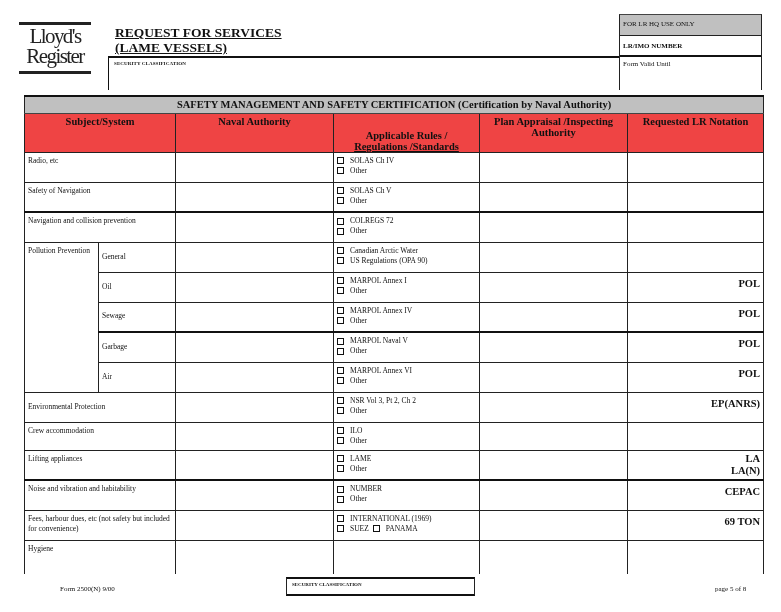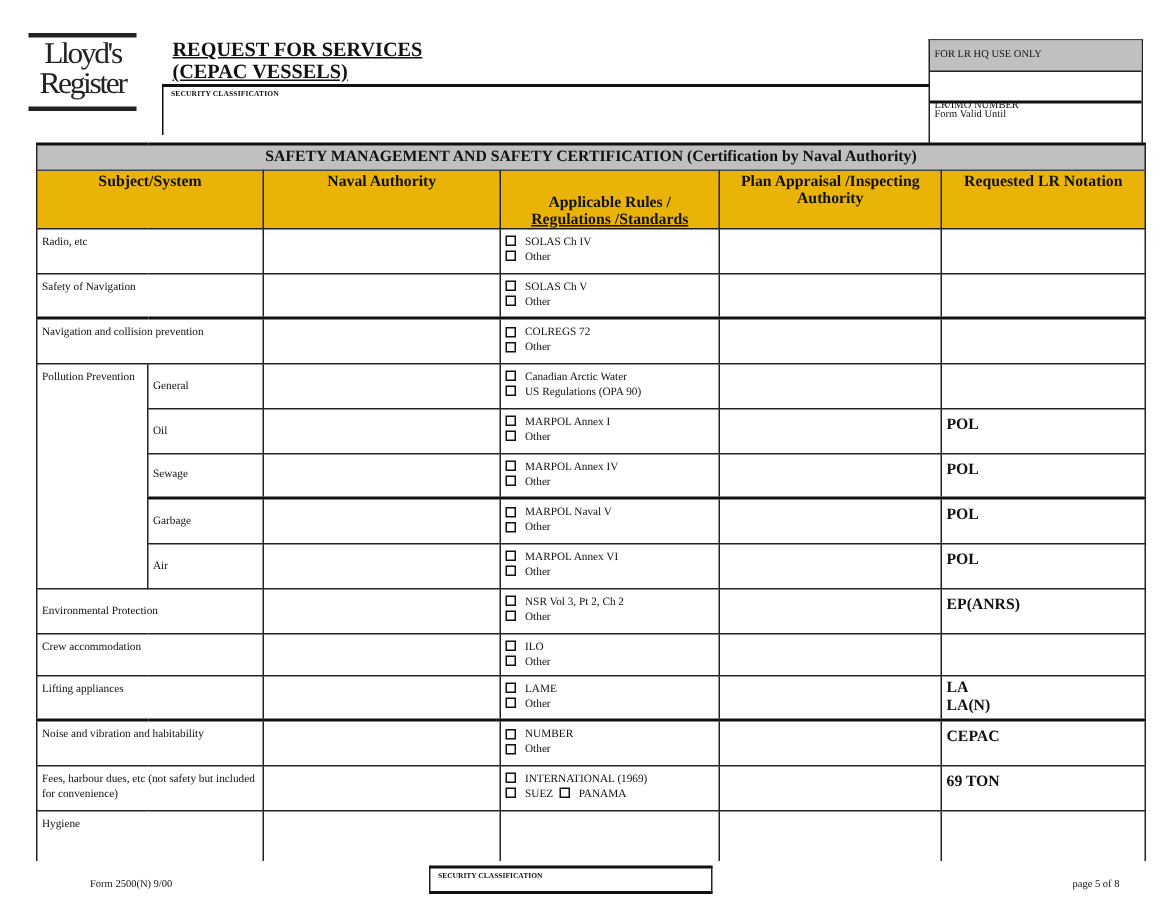--- a/index.html
+++ b/index.html
@@ -20,49 +20,49 @@
   
   .title { position: absolute; left: 115px; top: 25px; font-family: "Liberation Serif", serif;
            font-weight: bold; font-size: 13.5px; line-height: 15px; color: #111; text-decoration: underline; }
 
   
   .sec-top-line { position: absolute; left: 108px; top: 56px; width: 512px; height: 2px; background: #111; }
   .sec-top-vline { position: absolute; left: 108px; top: 57px; width: 1px; height: 33px; background: #111; }
   .sec-top-label { position: absolute; left: 114px; top: 61px; font-size: 5px; font-weight: bold; letter-spacing: 0.1px; }
 
   
-  .hq { position: absolute; left: 619px; top: 26px; width: 143px; height: 76px;
+  .hq { position: absolute; left: 619px; top: 14px; width: 143px; height: 76px;
         border-left: 1px solid #222; border-right: 1px solid #222; border-top: 1px solid #444; }
   .hq .hdr { height: 21px; background: #c0c0c0; border-bottom: 1px solid #222;
              font-size: 7px; padding: 5px 0 0 3px; }
-  .hq .row1 { height: 21px; font-size: 7px; padding: 18px 0 0 3px; border-bottom: 2px solid #111; }
+  .hq .row1 { height: 21px; font-size: 7px; padding: 6px 0 0 3px; border-bottom: 2px solid #111; font-weight: bold; }
   .hq .row2 { font-size: 7px; padding: 3px 0 0 3px; }
 
   
   .form-table { position: absolute; left: 24px; top: 95px; width: 739px;
                 border-collapse: collapse; table-layout: fixed; }
   .form-table td, .form-table th { border: 1px solid #222; vertical-align: top; }
   .form-table .title-row th { background: #c0c0c0; height: 17px; font-size: 10.5px;
                               font-weight: bold; text-align: center; vertical-align: middle;
                               border-top: 2px solid #111; border-bottom: 1px solid #444; }
-  .form-table .col-head th { background: #eab308; height: 27px; font-size: 10.5px; font-weight: bold;
+  .form-table .col-head th { background: #ef4444; height: 27px; font-size: 10.5px; font-weight: bold;
                              text-align: center; line-height: 11px; padding-top: 2px; }
   .form-table .col-head th.applic { vertical-align: bottom; padding-top: 16px; }
   .form-table .col-head th.applic .u { text-decoration: underline; }
   .form-table tbody td { font-size: 7.5px; padding: 3px 3px 0 3px; line-height: 10px; }
   .form-table tr.thick-top td { border-top: 2px solid #111; }
 
   .r30 td { height: 30px; }
   .r27 td { height: 28px; }
   .r32 td { height: 30px; }
 
   .rules .opt { display: flex; align-items: center; height: 10px; white-space: nowrap; }
   .cb { display: inline-block; width: 7px; height: 7px; border: 1px solid #111; margin-right: 6px; flex: 0 0 auto; }
   .cb.inline { margin-left: 4px; }
-  .notation { text-align: left; font-weight: bold; font-size: 10.5px !important; line-height: 12px !important; padding-top: 5px !important; }
+  .notation { text-align: right; font-weight: bold; font-size: 10.5px !important; line-height: 12px !important; padding-top: 5px !important; }
   .subj-sub { vertical-align: middle !important; }
   .subj-sub span { display: block; margin-top: -4px; }
 
   
   .footer-left { position: absolute; left: 19px; top: 585px; font-size: 7px; padding-left: 41px; }
   .footer-sec { position: absolute; left: 286px; top: 577px; width: 189px; height: 19px;
                 border: 1px solid #222; border-top: 2px solid #111; border-bottom: 2px solid #111; }
   .footer-sec span { position: absolute; left: 5px; top: 3px; font-size: 5px; font-weight: bold; }
   .footer-right { position: absolute; left: 715px; top: 585px; font-size: 7px; }
 </style>
@@ -71,21 +71,21 @@
 
 <div class="logo">
   <div class="bar top"></div>
   <div class="line l1">Lloyd's</div>
   <div class="line l2">Register</div>
   <div class="bar bottom"></div>
 </div>
 
 <div class="title">
   <div>REQUEST FOR SERVICES</div>
-  <div>(CEPAC VESSELS)</div>
+  <div>(LAME VESSELS)</div>
 </div>
 
 <div class="sec-top-line"></div>
 <div class="sec-top-vline"></div>
 <div class="sec-top-label">SECURITY CLASSIFICATION</div>
 
 <div class="hq">
   <div class="hdr">FOR LR HQ USE ONLY</div>
   <div class="row1">
     <span>LR/IMO NUMBER</span>

